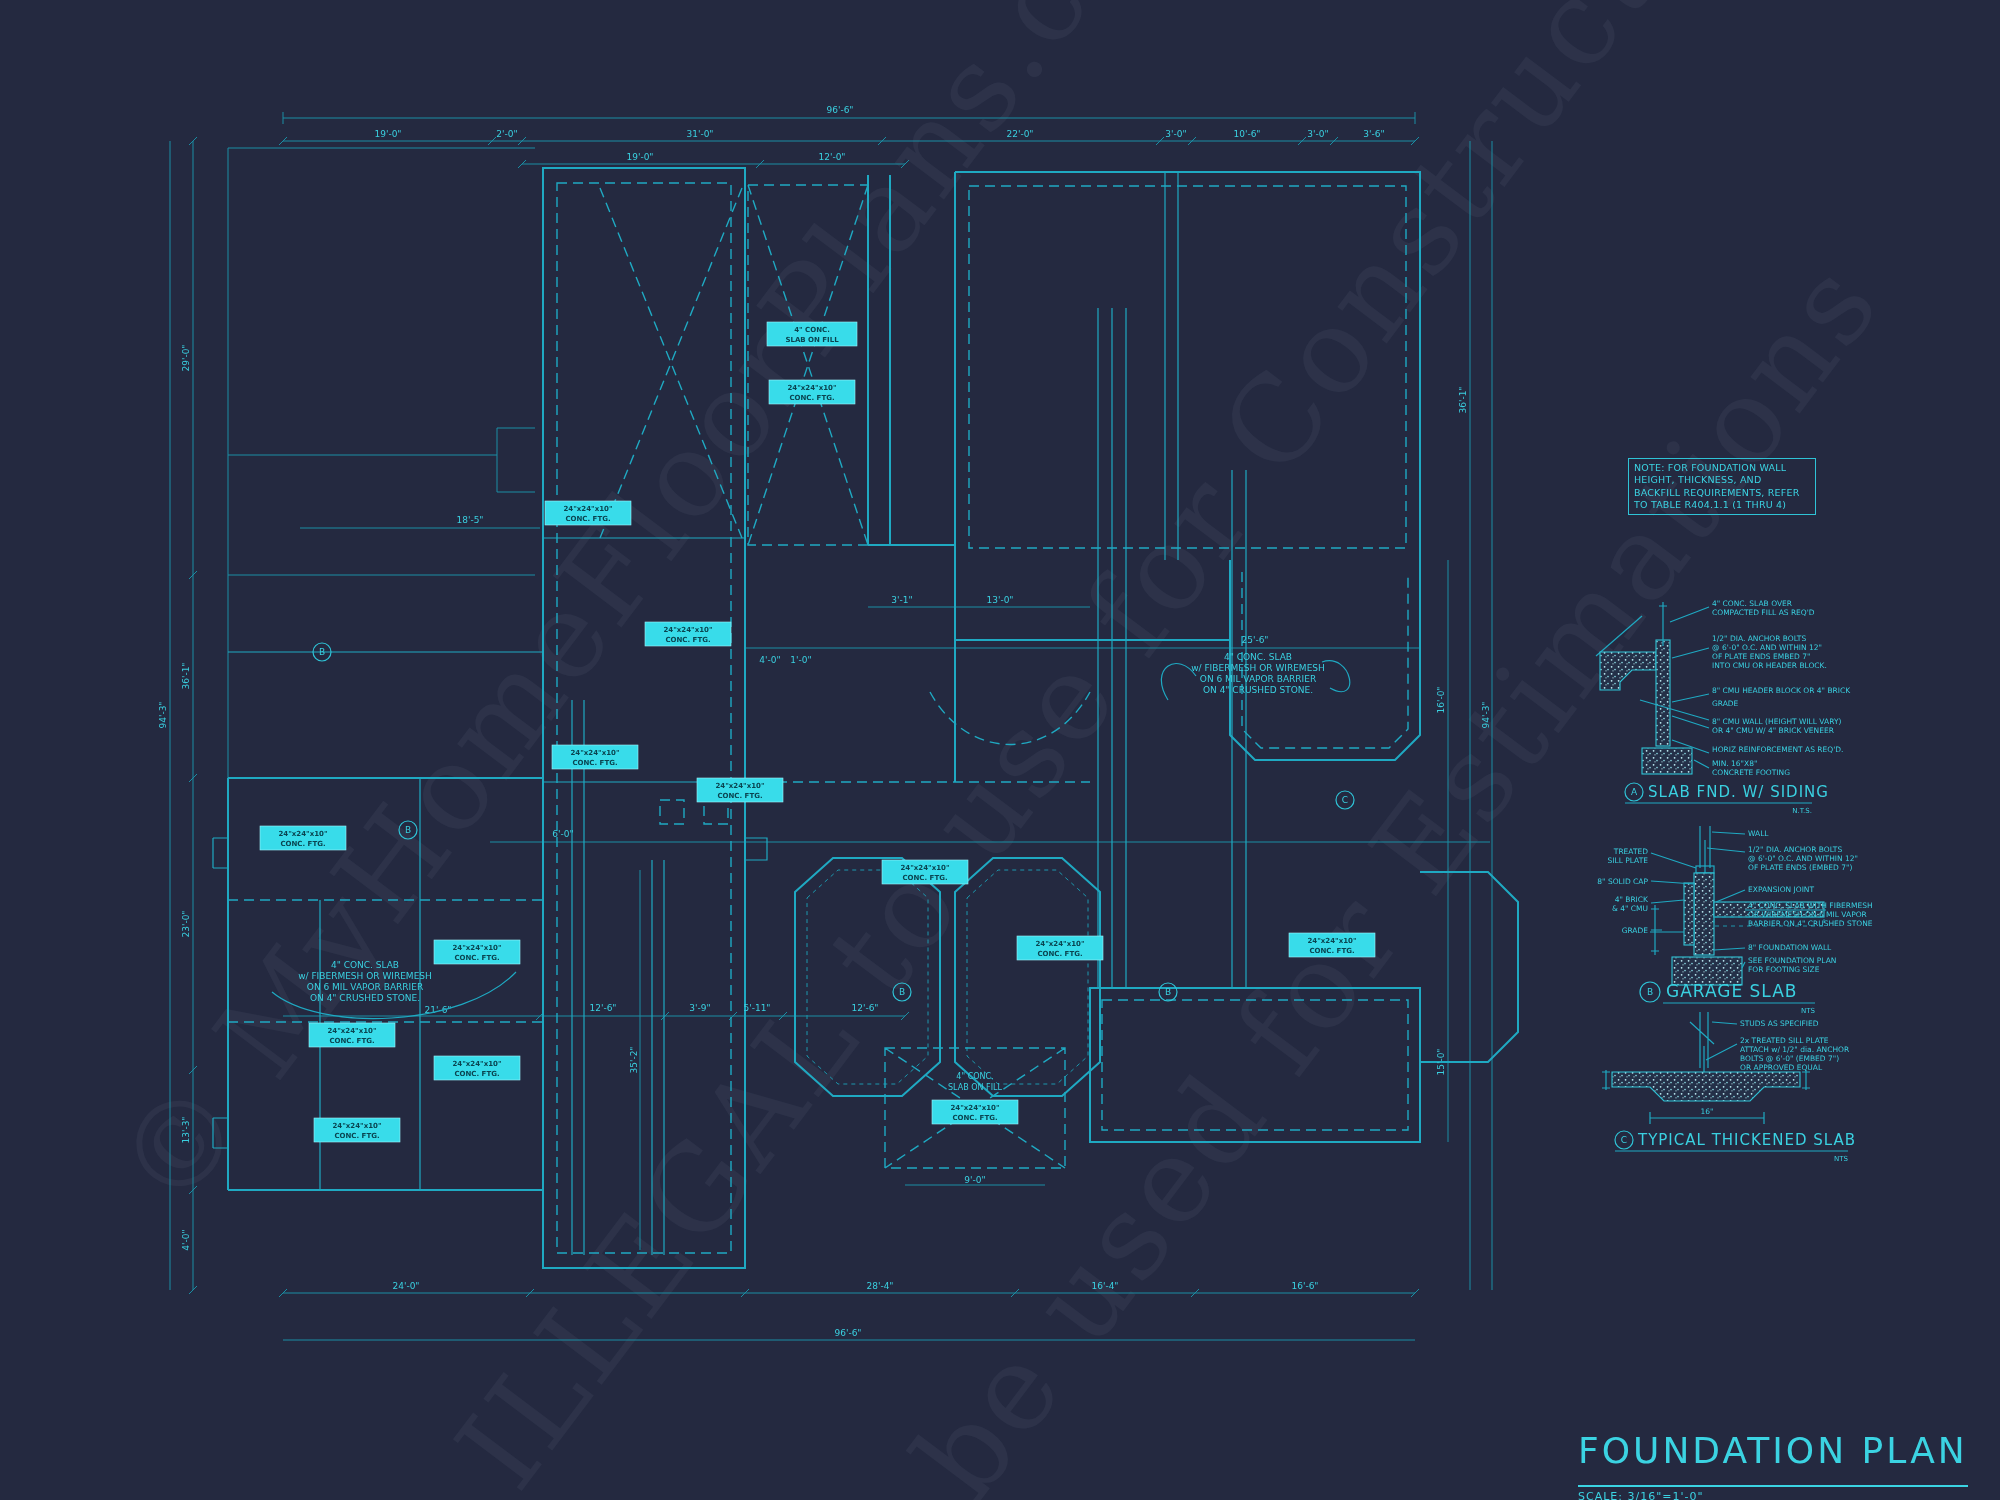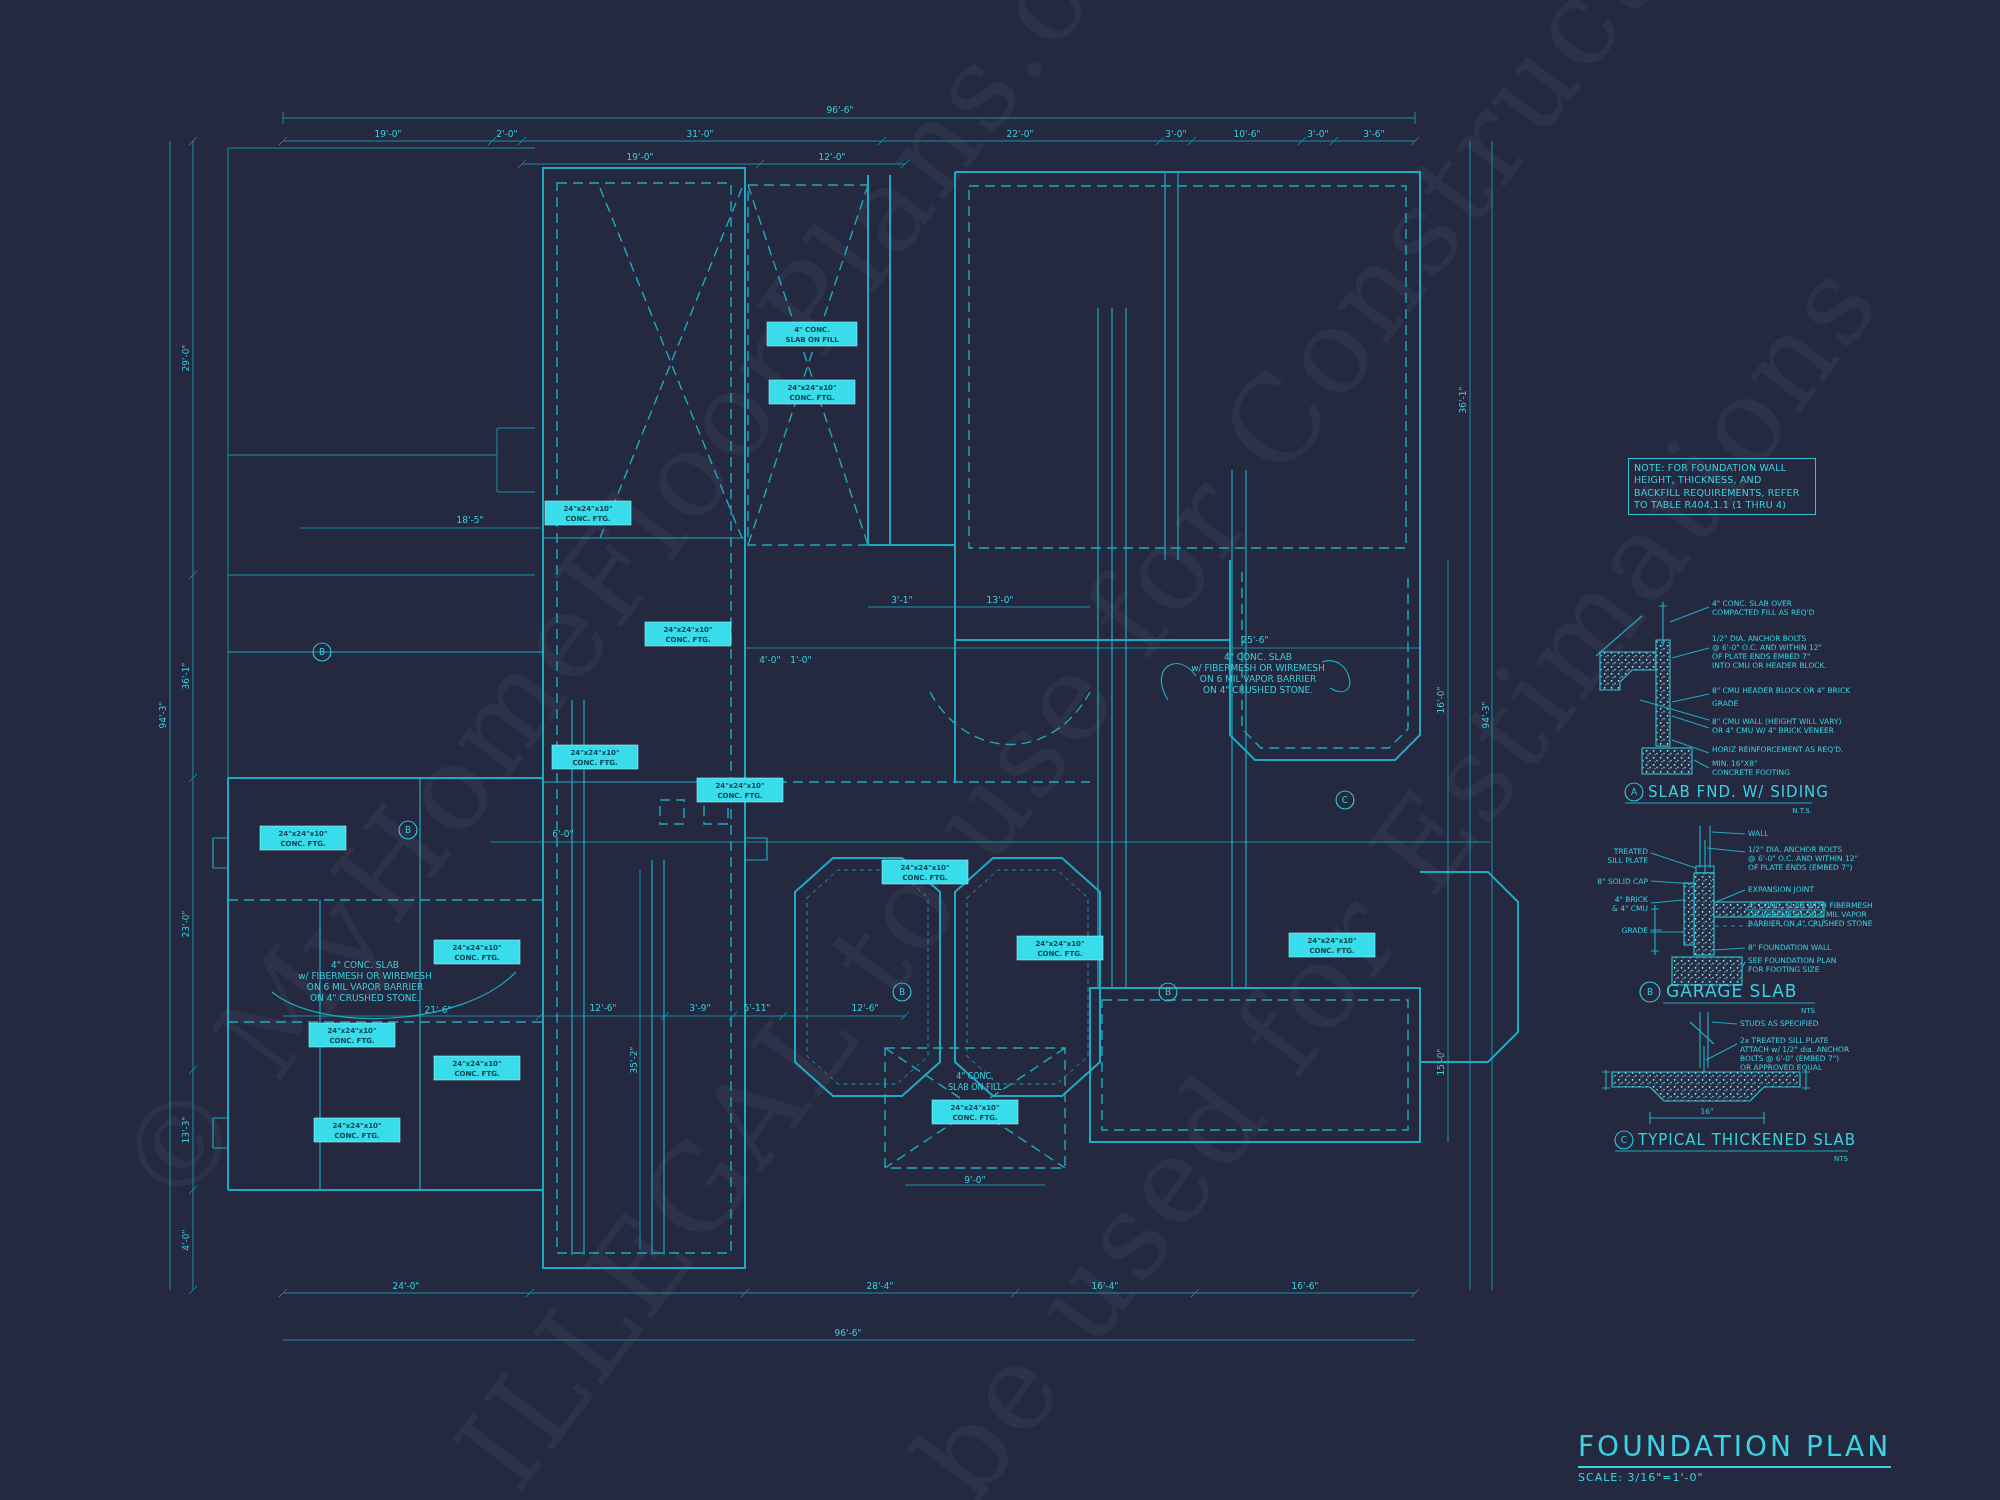--- a/index.html
+++ b/index.html
@@ -22,22 +22,22 @@
   .mk{stroke:#2fc3d6;fill:none;stroke-width:1.2;}
   .mk-t{font-size:9px;text-anchor:middle;}
   .dt{font-size:7.5px;}
   .dt-title{font-size:15px;letter-spacing:1px;}
   .dt-nts{font-size:7px;text-anchor:end;}
   .speck{fill:url(#speck);stroke:#2fc3d6;stroke-width:1.1;}
   
   .note{position:absolute;z-index:3;border:1px solid #2fc3d6;color:#3bd3e2;font-size:9.5px;
         line-height:1.3;padding:3px 5px;width:176px;letter-spacing:0.2px;}
   .titleblock{position:absolute;z-index:3;left:1578px;top:1430px;color:#3bd3e2;}
-  .tb-title{font-size:28px;letter-spacing:3px;border-bottom:2px solid #3bd3e2;
-            padding-bottom:3px;white-space:nowrap;}
+  .tb-title{font-size:36px;letter-spacing:3px;border-bottom:2px solid #3bd3e2;
+            padding-bottom:14px;white-space:nowrap;}
   .tb-scale{font-size:11px;margin-top:3px;letter-spacing:1px;}
 </style>
 </head>
 <body>
 
 <div class="page">
 
   <div class="wm" style="left:90px;top:1150px;transform:rotate(-53deg);">© MyHomeFloorPlans.com</div>
   <div class="wm" style="left:430px;top:1430px;transform:rotate(-53deg);">ILLEGAL to use for Construction</div>
   <div class="wm" style="left:700px;top:1690px;transform:rotate(-53deg);">May be used for Estimations</div>

